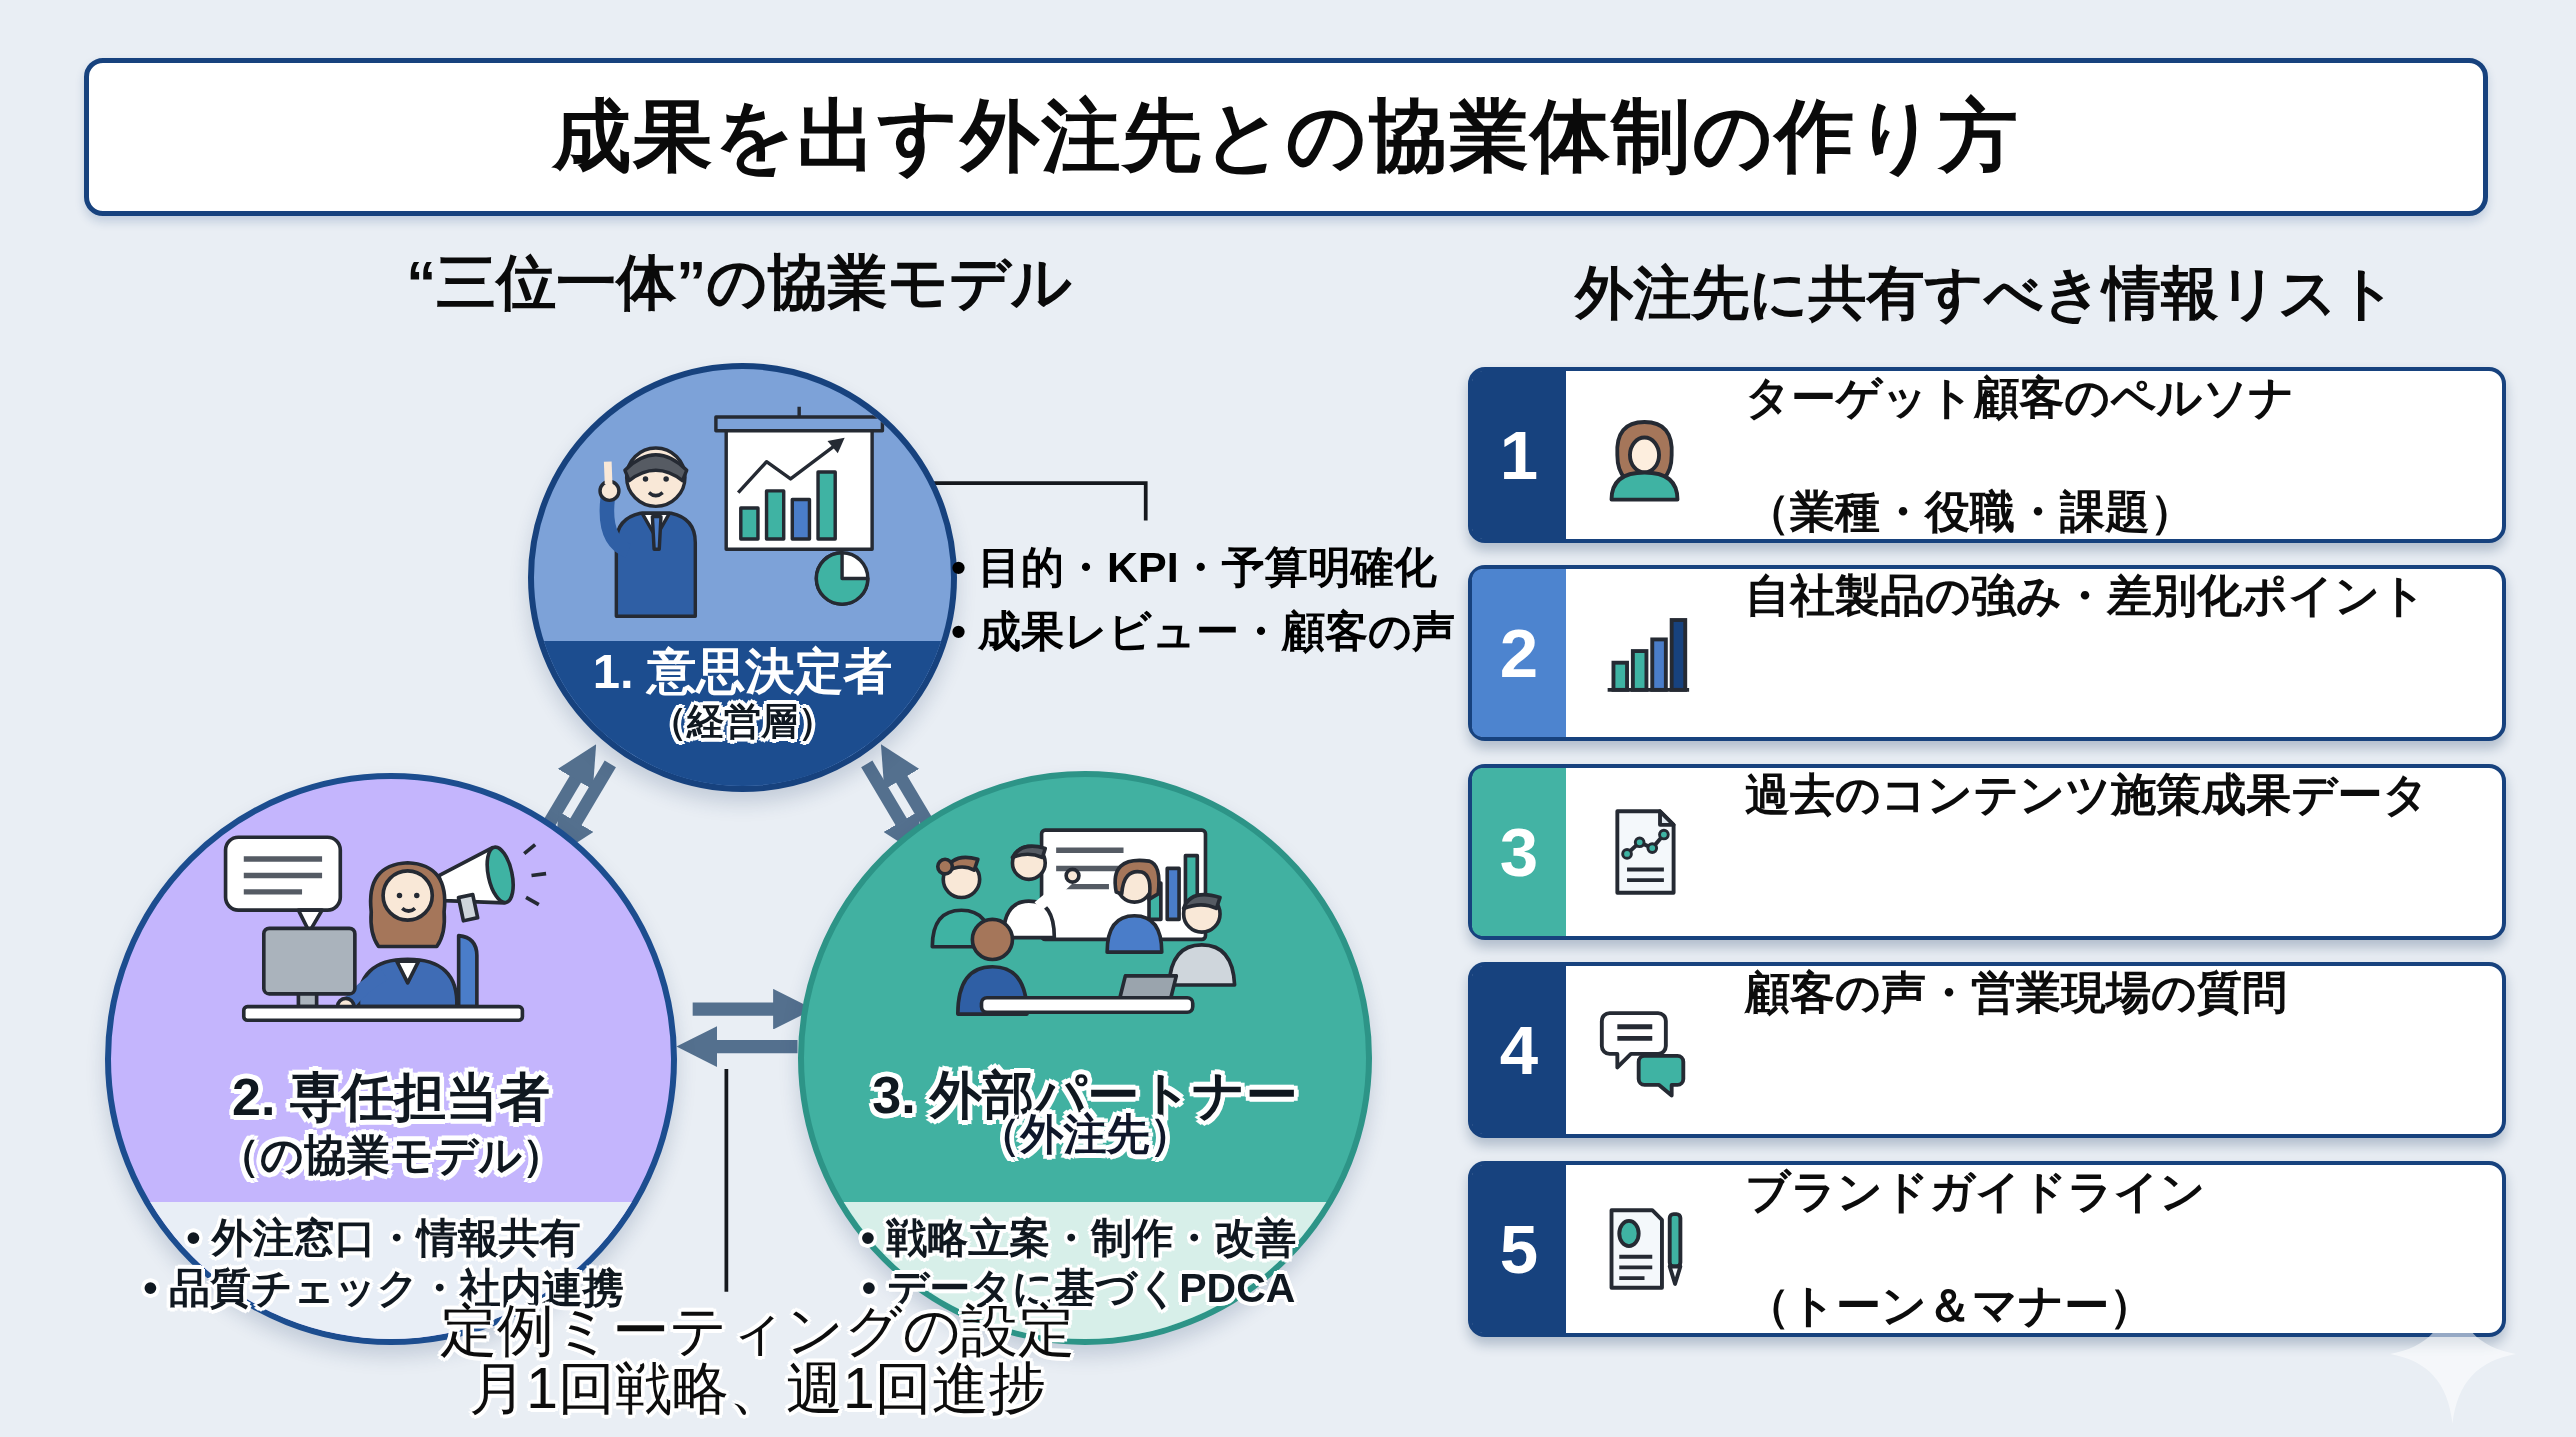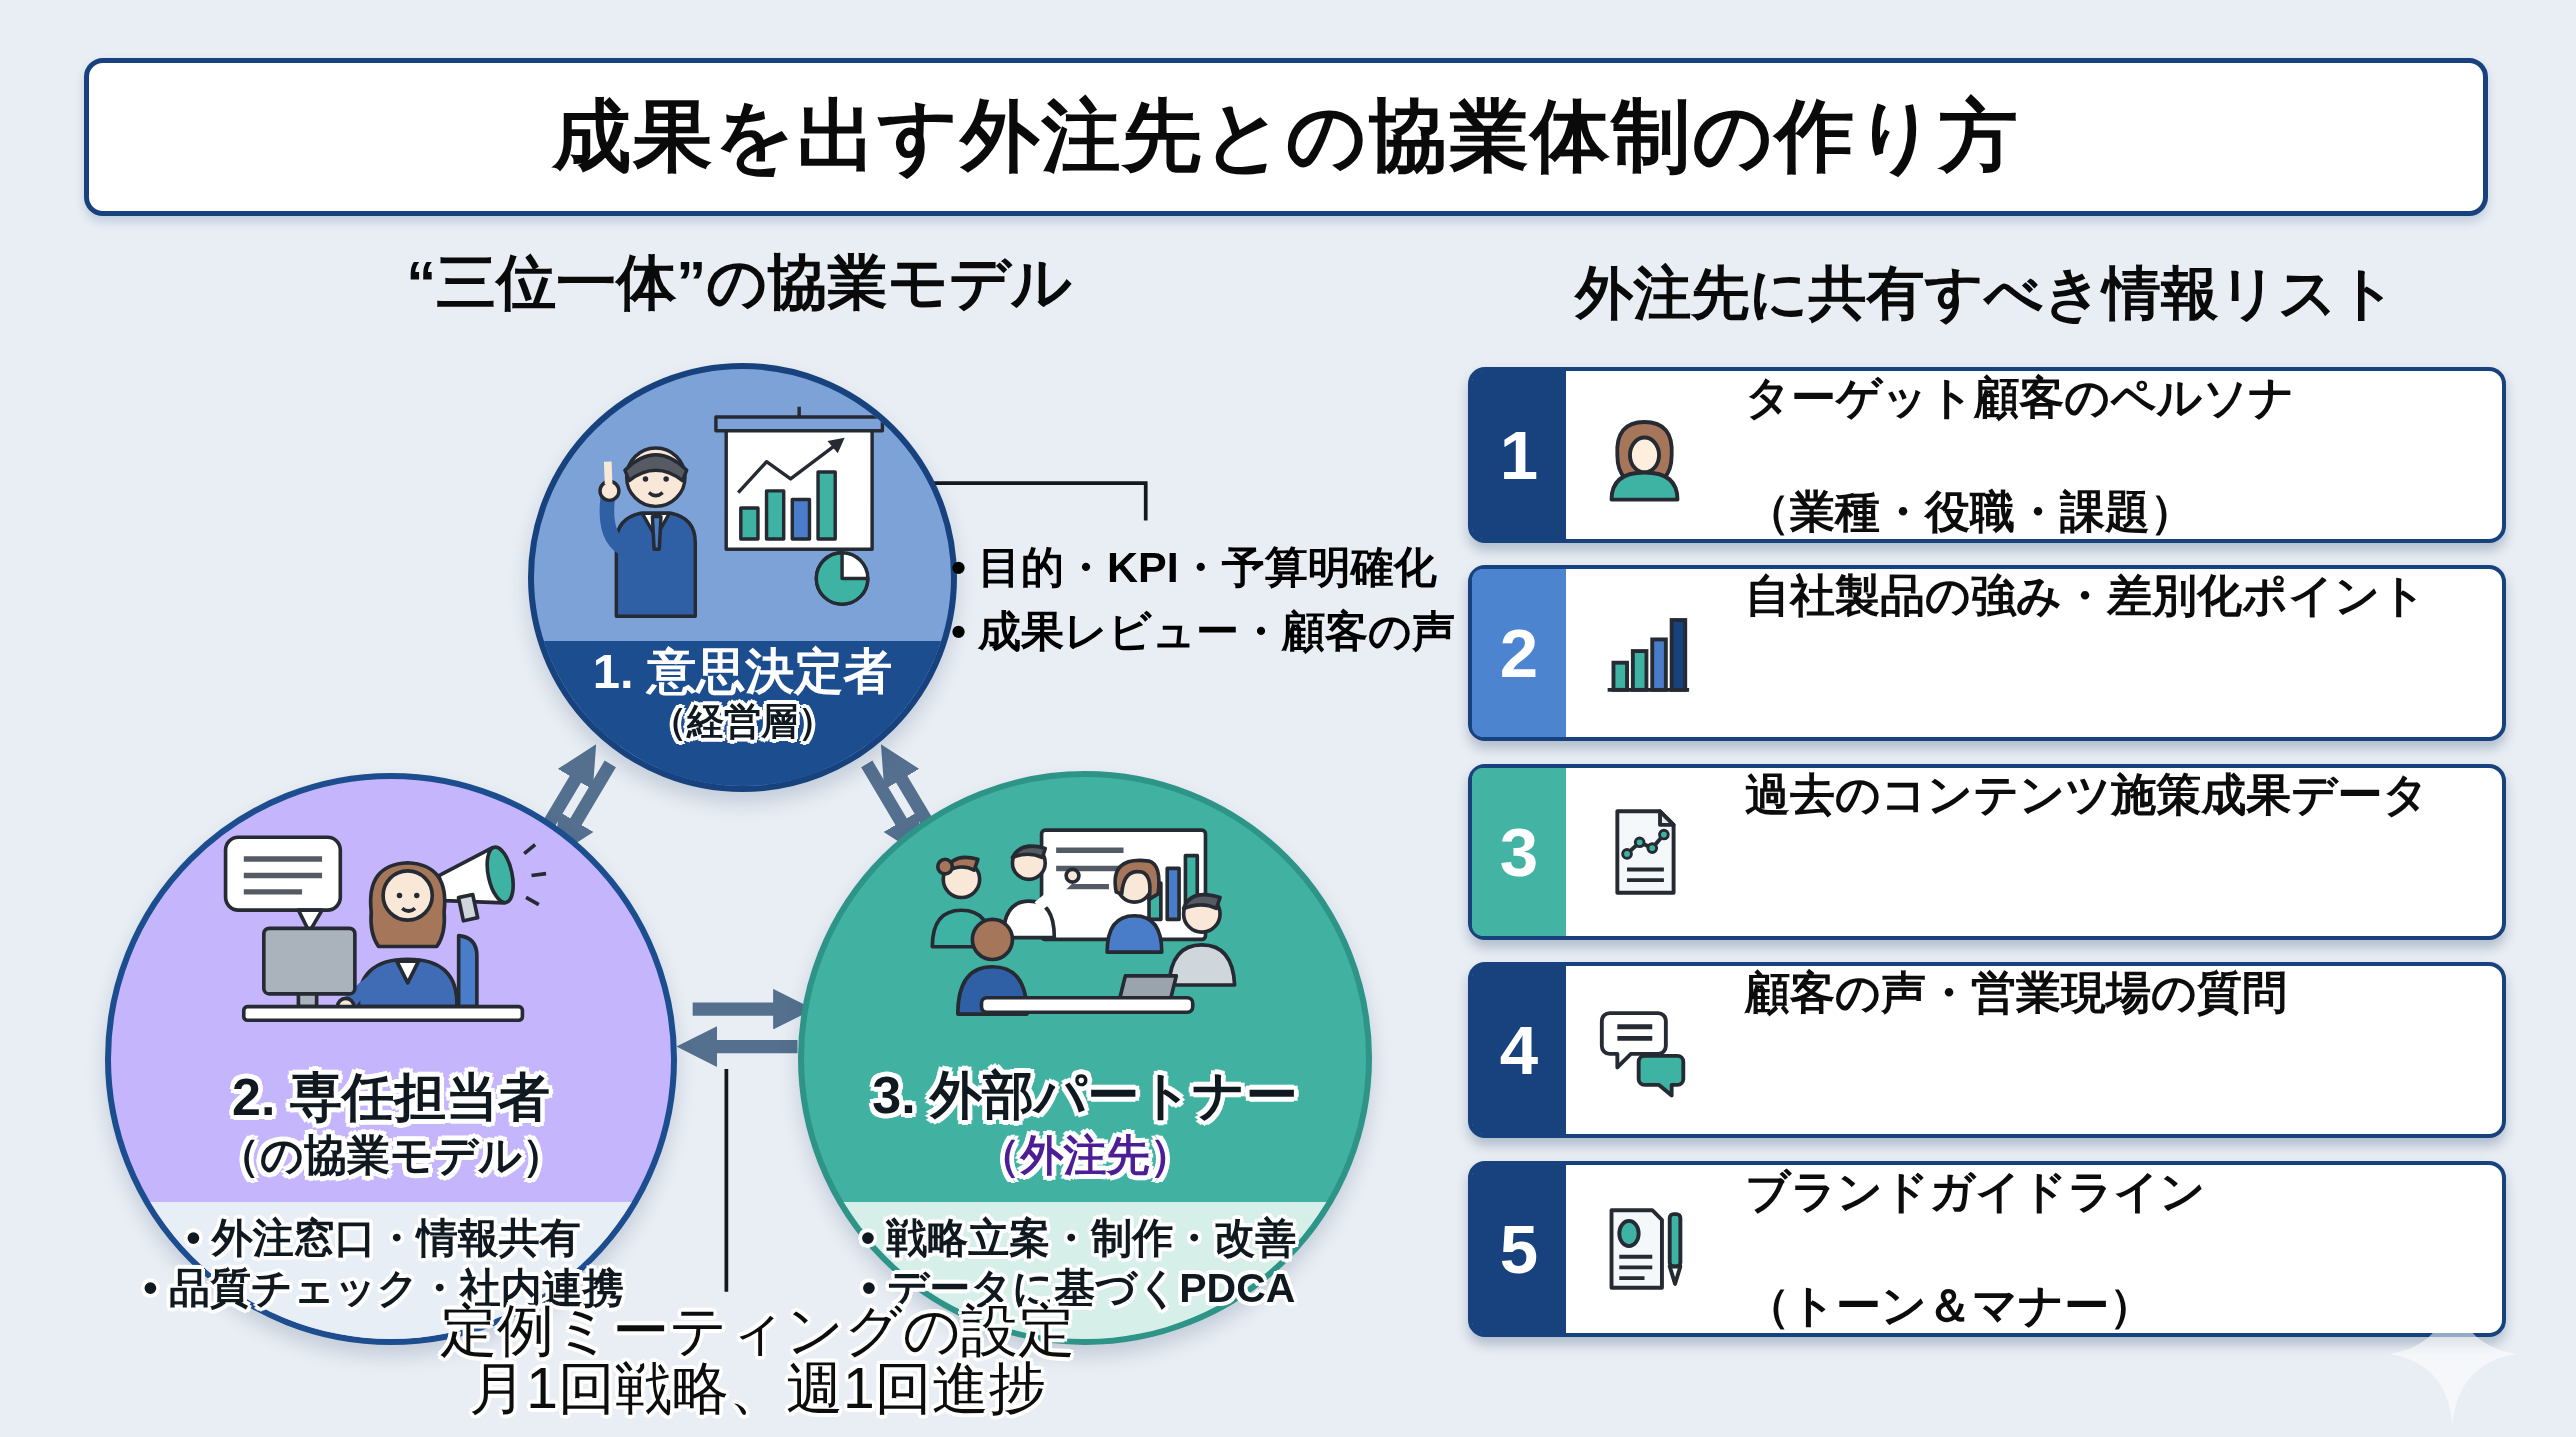--- a/index.html
+++ b/index.html
@@ -38,21 +38,21 @@
   .halo{ text-shadow:-3.7px -3.7px 0 #fff,3.7px -3.7px 0 #fff,-3.7px 3.7px 0 #fff,3.7px 3.7px 0 #fff,
          -4.7px 0 0 #fff,4.7px 0 0 #fff,0 -4.7px 0 #fff,0 4.7px 0 #fff;}
   .halo-sm{ text-shadow:-2.8px -2.8px 0 #fff,2.8px -2.8px 0 #fff,-2.8px 2.8px 0 #fff,2.8px 2.8px 0 #fff,
          -3.7px 0 0 #fff,3.7px 0 0 #fff,0 -3.7px 0 #fff,0 3.7px 0 #fff;}
 
   #c1-label{top:270px;font-size:49px;color:#ffffff;}
   #c1-sub{top:328px;font-size:37px;color:#101820;}
   #c2-label{top:284px;font-size:52px;color:#101820;}
   #c2-sub{top:348px;font-size:43px;color:#101820;}
   #c3-label{top:284px;font-size:52px;color:#101820;}
-  #c3-sub{top:350px;font-size:43px;color:#4c1d95;}
+  #c3-sub{top:329px;font-size:43px;color:#0f172a;}
 
   .bullets{font-weight:900;color:#101820;text-align:center;line-height:50px;font-size:41px;}
   #c2-bullets{left:56px;top:1213px;width:655px;}
   #c3-bullets{left:751px;top:1213px;width:655px;}
 
   
   #c1-notes{left:951px;top:535px;width:524px;font-size:43px;font-weight:900;line-height:64px;color:#000000;}
   #meeting-note{left:430px;top:1301px;width:655px;text-align:center;
     font-size:57px;font-weight:400;line-height:58px;color:#0d0d0d;}
 

